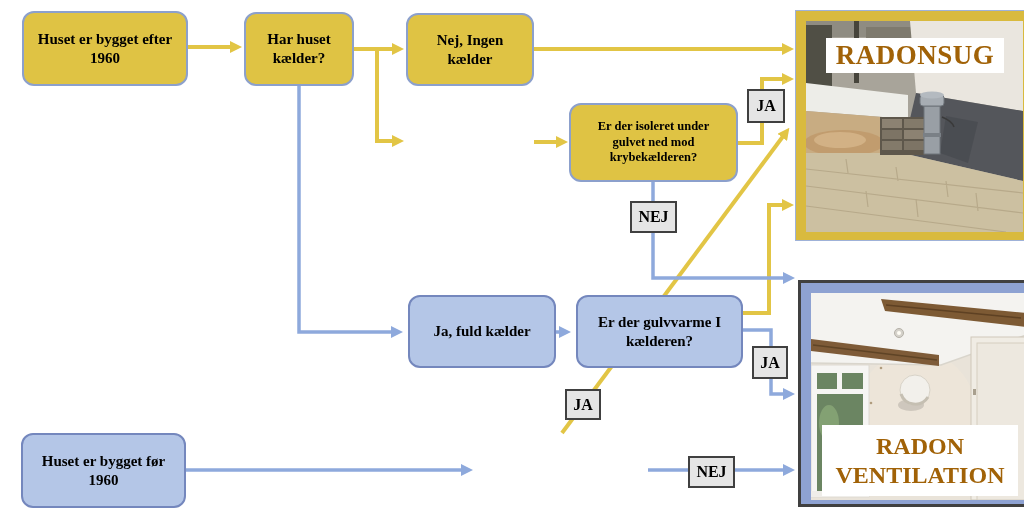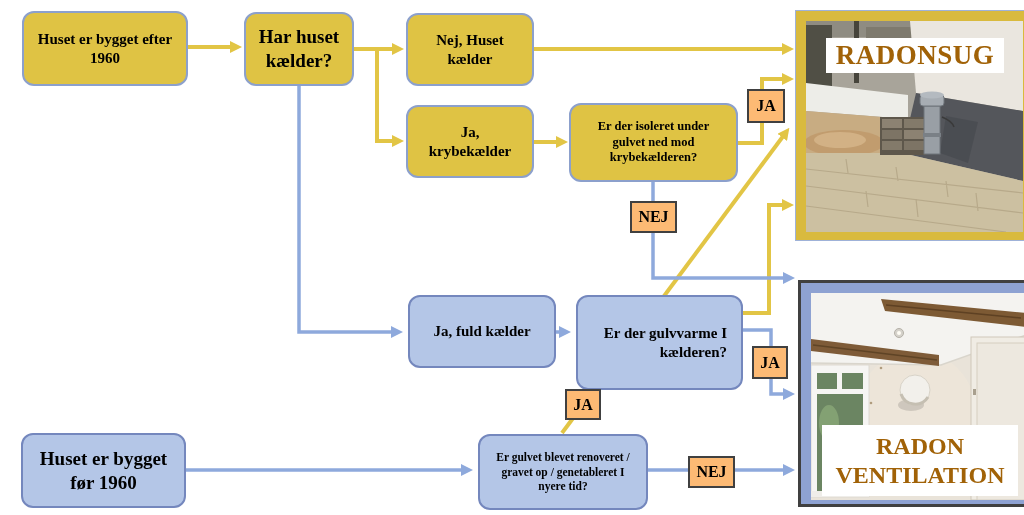--- a/index.html
+++ b/index.html
@@ -11,21 +11,21 @@
   html,body{margin:0;padding:0;background:var(--bg);}
   .stage{position:relative;width:1024px;height:515px;background:var(--bg);
          font-family:Liberation Serif, serif;overflow:hidden;margin-left:16px;}
   .connectors{position:absolute;inset:0;z-index:1;}
   .node{position:absolute;z-index:2;display:flex;align-items:center;justify-content:center;
         text-align:center;font-weight:bold;color:var(--text);border-radius:12px;
         border:2px solid;box-sizing:border-box;line-height:1.25;}
   .node.yellow{background:var(--yellow-fill);border-color:var(--yellow-border);}
   .node.blue{background:var(--blue-fill);border-color:var(--blue-border);}
   .edge-label{position:absolute;z-index:3;display:flex;align-items:center;justify-content:center;
-        background:#fdba74;border:2px solid var(--label-border);color:var(--text);
+        background:#e5e5e5;border:2px solid var(--label-border);color:var(--text);
         font-weight:bold;font-size:16px;box-sizing:border-box;}
   .outcome{position:absolute;z-index:2;box-sizing:border-box;}
   .outcome .photo{position:absolute;top:10px;left:10px;display:block;}
   .outcome .caption{position:absolute;z-index:3;background:#fff;color:#a16207;font-weight:bold;
         display:flex;align-items:center;justify-content:center;text-align:center;}
   .outcome.radonsug{left:779px;top:10px;width:237px;height:231px;
         background:var(--frame-yellow);border:1px solid #9FB2D8;}
   .outcome.radonvent{left:782px;top:280px;width:235px;height:227px;
         background:var(--frame-blue);border:3px solid #404040;}
   .outcome.radonsug .caption{left:30px;top:27px;width:178px;height:35px;font-size:27px;letter-spacing:.5px;}
@@ -59,29 +59,27 @@
       <path d="M283,86 V332 H378" marker-end="url(#ah-b)"></path>
       <path d="M520,332 H546" marker-end="url(#ah-b)"></path>
       <path d="M637,182 V278 H770" marker-end="url(#ah-b)"></path>
       <path d="M727,330 H755 V394 H770" marker-end="url(#ah-b)"></path>
       <path d="M632,470 H770" marker-end="url(#ah-b)"></path>
       <path d="M170,470 H448" marker-end="url(#ah-b)"></path>
     </g>
   </svg>
 
   <div class="node yellow" style="left:6px;top:11px;width:166px;height:75px;font-size:15px;padding:0 12px;">Huset er bygget efter 1960</div>
-  <div class="node yellow" style="left:228px;top:12px;width:110px;height:74px;font-size:19px;padding:0 8px;">Har huset kælder?</div>
-  <div class="node yellow" style="left:390px;top:13px;width:128px;height:73px;font-size:15px;padding:0 22px;">Nej, Huset kælder</div>
-  <div class="node yellow" style="left:390px;top:105px;width:128px;height:73px;font-size:15px;padding:0 18px;">Ja, krybekælder</div>
+  <div class="node yellow" style="left:228px;top:12px;width:110px;height:74px;font-size:15px;padding:0 8px;">Har huset kælder?</div>
+  <div class="node yellow" style="left:390px;top:13px;width:128px;height:73px;font-size:15px;padding:0 22px;">Nej, Ingen kælder</div>
   <div class="node yellow" style="left:553px;top:103px;width:169px;height:79px;font-size:12.5px;padding:16px 10px;">Er der isoleret under gulvet ned mod krybekælderen?</div>
 
   <div class="node blue" style="left:392px;top:295px;width:148px;height:73px;font-size:15px;padding:8px 22px;">Ja, fuld kælder</div>
-  <div class="node blue" style="left:560px;top:295px;width:167px;height:95px;font-size:15px;padding:0 14px;text-align:right;">Er der gulvvarme I kælderen?</div>
-  <div class="node blue" style="left:5px;top:433px;width:165px;height:75px;font-size:19px;padding:0 16px;">Huset er bygget før 1960</div>
-  <div class="node blue" style="left:462px;top:434px;width:170px;height:76px;font-size:11.5px;padding:0 8px;">Er gulvet blevet renoveret / gravet op / genetableret I nyere tid?</div>
+  <div class="node blue" style="left:560px;top:295px;width:167px;height:73px;font-size:15px;padding:0 14px;">Er der gulvvarme I kælderen?</div>
+  <div class="node blue" style="left:5px;top:433px;width:165px;height:75px;font-size:15px;padding:0 16px;">Huset er bygget før 1960</div>
 
   <div class="edge-label" style="left:731px;top:89px;width:38px;height:34px;">JA</div>
   <div class="edge-label" style="left:614px;top:201px;width:47px;height:32px;">NEJ</div>
   <div class="edge-label" style="left:736px;top:346px;width:36px;height:33px;">JA</div>
   <div class="edge-label" style="left:549px;top:389px;width:36px;height:31px;">JA</div>
   <div class="edge-label" style="left:672px;top:456px;width:47px;height:32px;">NEJ</div>
 
   <div class="outcome radonsug">
     <svg class="photo" width="217" height="211" viewBox="0 0 217 211">
       <rect x="0" y="0" width="217" height="211" fill="#A8A49A"></rect>

